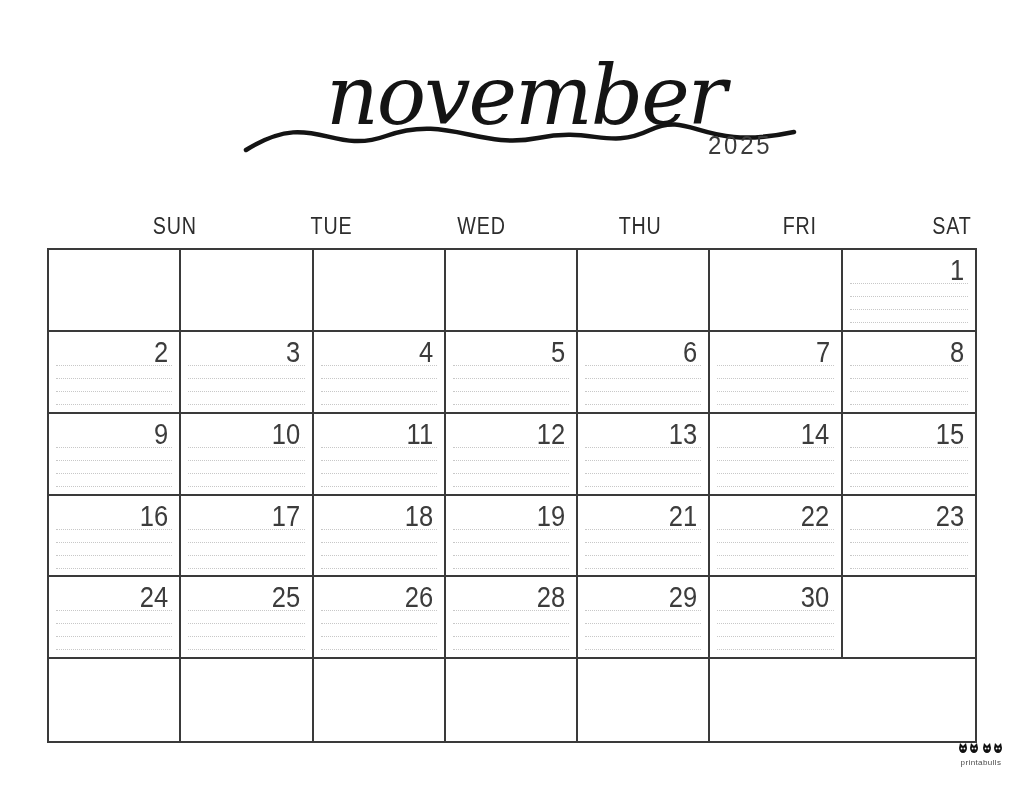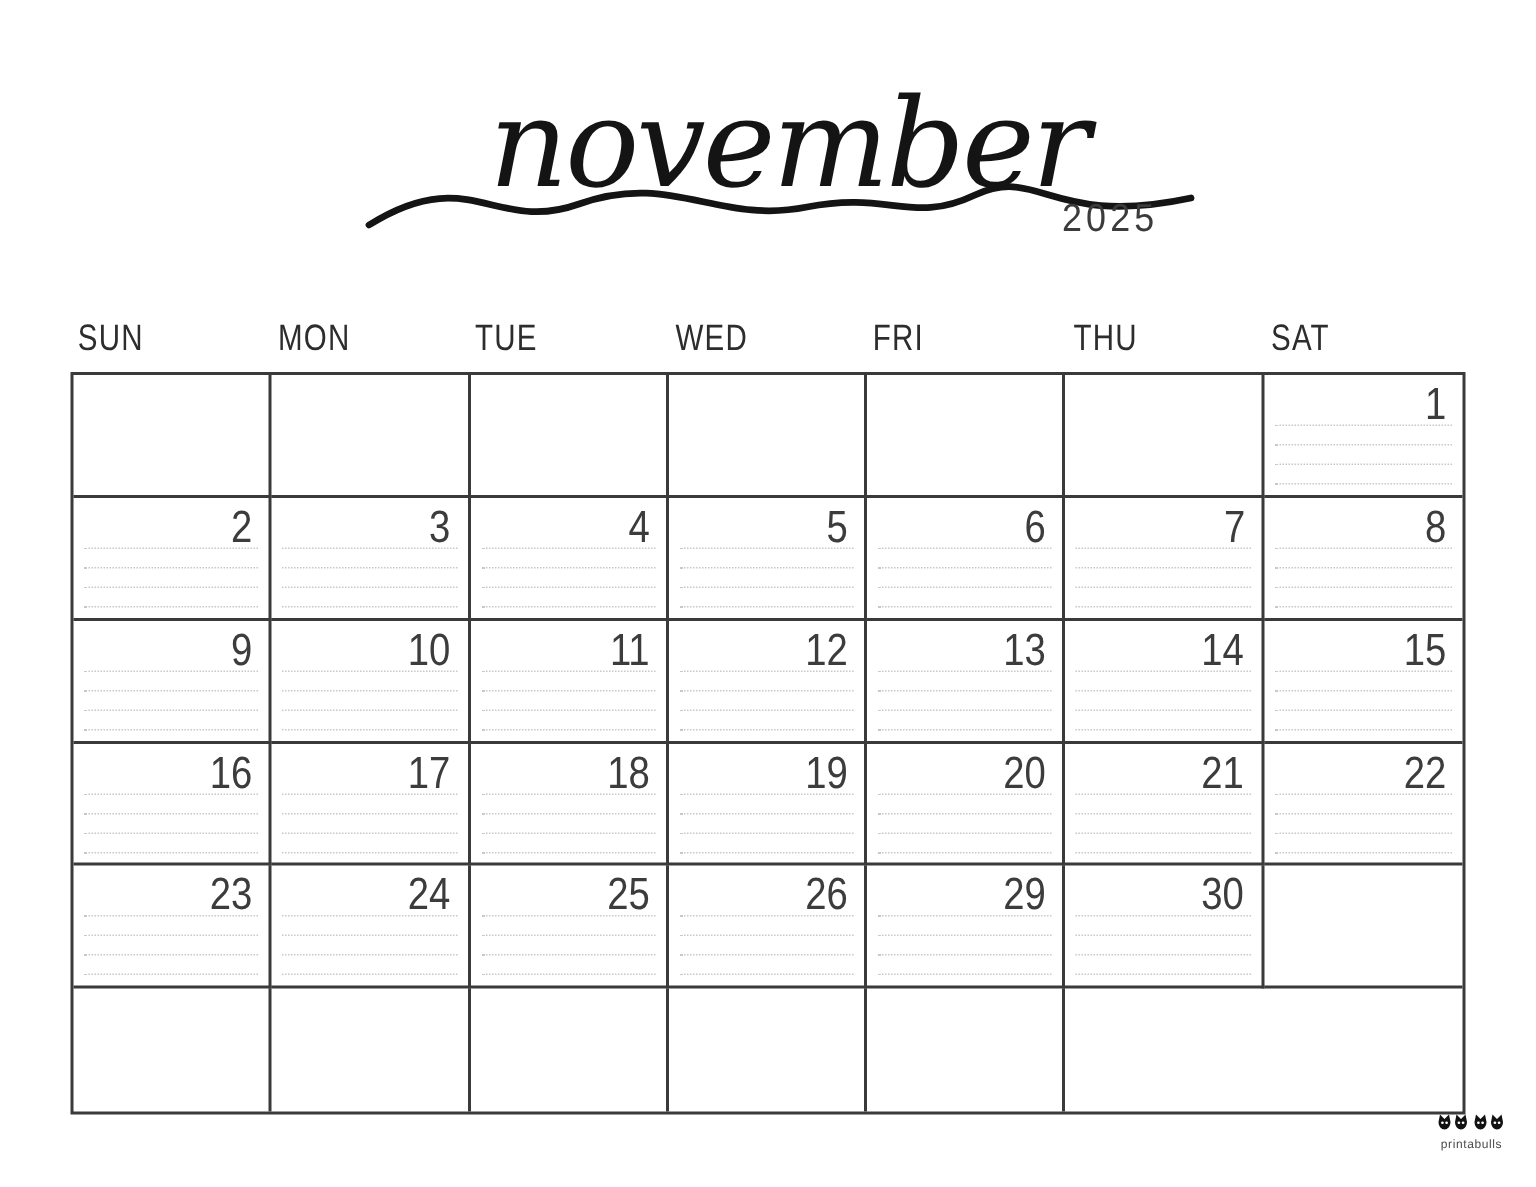--- a/index.html
+++ b/index.html
@@ -15,21 +15,21 @@
     font-size: 26px; color: #3b3b3b; letter-spacing: 3px;
     transform: scale(0.92, 1); transform-origin: left top;
   }
 
   
   .weekdays {
     position: absolute; left: 47px; top: 207px; width: 929px; height: 38px;
     display: flex;
   }
   .weekday {
-    flex: 1; display: flex; align-items: center; justify-content: flex-start;
+    flex: 1; display: flex; align-items: center; justify-content: flex-end;
     font-size: 24px; color: #2d2d2d; letter-spacing: 1px;
   }
   .weekday span { display: inline-block; transform: scale(0.82, 1.02); }
 
   
   .grid {
     position: absolute; left: 47px; top: 248px; width: 930px; height: 495px;
     border: 2px solid #3a3a3a;
     display: grid;
     grid-template-columns: repeat(7, 1fr);
@@ -72,35 +72,32 @@
     <text x="88" y="104" font-family="DejaVu Serif, serif" font-style="italic" font-size="82" fill="#141414" letter-spacing="-2">november</text>
   </svg>
 </div>
 <div class="year">2025</div>
 
 <div class="weekdays">
   <div class="weekday">
       <span>SUN</span>
     </div>
   <div class="weekday">
-      <span>MON</span>
-    </div>
-  <div class="weekday">
       <span>TUE</span>
     </div>
   <div class="weekday">
       <span>WED</span>
     </div>
   <div class="weekday">
+      <span>THU</span>
+    </div>
+  <div class="weekday">
       <span>FRI</span>
     </div>
   <div class="weekday">
-      <span>THU</span>
-    </div>
-  <div class="weekday">
       <span>SAT</span>
     </div>
 </div>
 
 <div class="grid">
     <div class="cell"></div>
     <div class="cell"></div>
     <div class="cell"></div>
     <div class="cell"></div>
     <div class="cell"></div>
@@ -270,29 +267,20 @@
     <div class="cell">
       <span class="num">19</span>
       <div class="lines">
         <div></div>
         <div></div>
         <div></div>
         <div></div>
       </div>
     </div>
     <div class="cell">
-      <span class="num">20</span>
-      <div class="lines">
-        <div></div>
-        <div></div>
-        <div></div>
-        <div></div>
-      </div>
-    </div>
-    <div class="cell">
       <span class="num">21</span>
       <div class="lines">
         <div></div>
         <div></div>
         <div></div>
         <div></div>
       </div>
     </div>
     <div class="cell">
       <span class="num">22</span>
@@ -325,20 +313,29 @@
       <span class="num">25</span>
       <div class="lines">
         <div></div>
         <div></div>
         <div></div>
         <div></div>
       </div>
     </div>
     <div class="cell">
       <span class="num">26</span>
+      <div class="lines">
+        <div></div>
+        <div></div>
+        <div></div>
+        <div></div>
+      </div>
+    </div>
+    <div class="cell">
+      <span class="num">28</span>
       <div class="lines">
         <div></div>
         <div></div>
         <div></div>
         <div></div>
       </div>
     </div>
     <div class="cell">
       <span class="num">29</span>
       <div class="lines">

